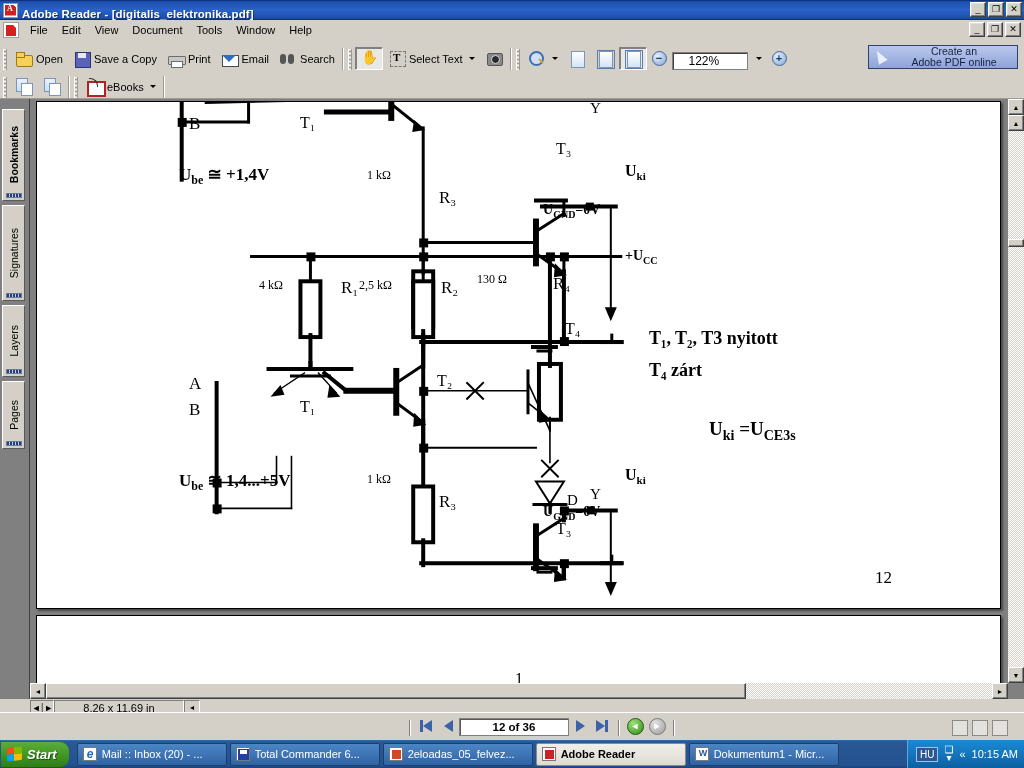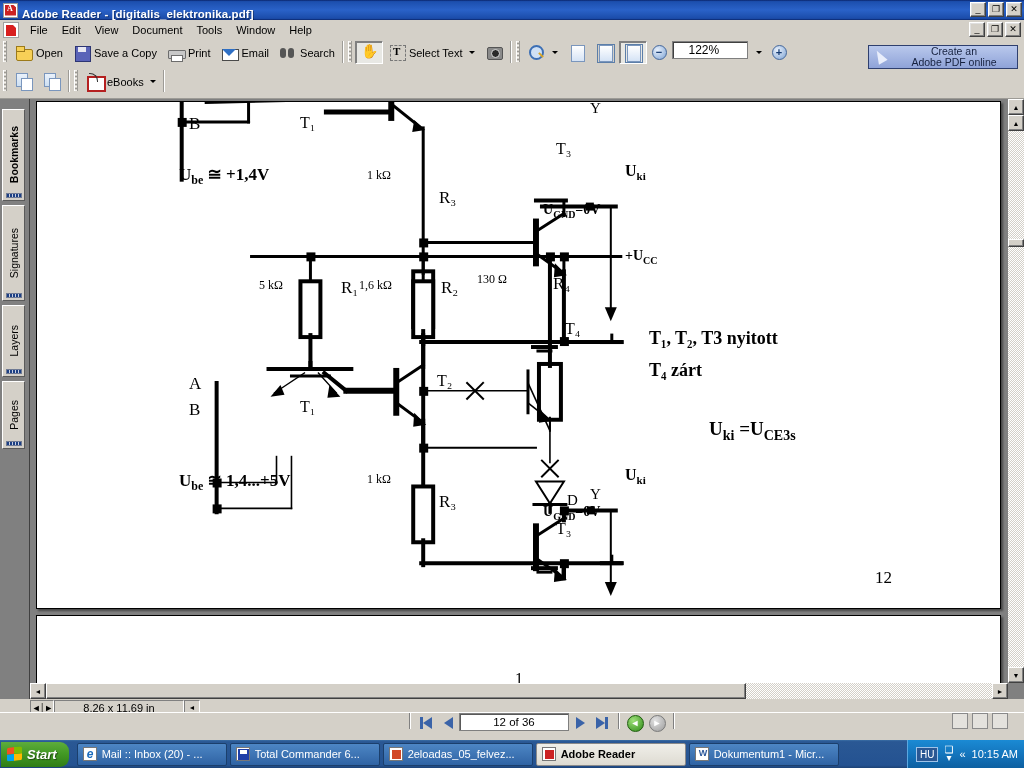--- a/index.html
+++ b/index.html
@@ -58,21 +58,21 @@
   .menubar .pdficon:before{
     content:""; position:absolute;left:2px;top:2px;width:10px;height:11px;
     background:#d81f1f; clip-path:polygon(0 0,70% 0,100% 28%,100% 100%,0 100%);
   }
   .menu-item { padding:2px 7px; font-size:11px; color:#000; cursor:default; }
   .mdibtns { position:absolute; right:3px; top:2px; display:flex; gap:2px; }
 
   
   .toolbar-row {
     position:absolute; left:0; width:1024px; background:#d4d0c8;
-    display:flex; align-items:flex-start;
+    display:flex; align-items:flex-end;
   }
   .tr1 { top:41px; height:29px; }
   .tr2 { top:70px; height:29px; border-bottom:1px solid #9d9b96; }
   .grip {
     width:4px; height:21px; margin:0 3px;
     background:repeating-linear-gradient(to bottom,#f4f2ee 0 1px,#d4d0c8 1px 2px,#9d9b96 2px 3px,#d4d0c8 3px 4px);
     border-left:1px solid #fff; border-right:1px solid #9d9b96;
   }
   .tb-sep { width:1px;height:22px;background:#9d9b96;margin:0 2px; box-shadow:1px 0 0 #fff; }
   .tbtn {
@@ -193,21 +193,21 @@
   .statusbar {
     position:absolute; left:0; top:699px; width:1024px; height:17px;
     background:#d4d0c8; display:flex; align-items:center;
   }
   .sb-panel {
     height:15px; border:1px solid #808080; border-right-color:#fff;border-bottom-color:#fff;
     display:flex;align-items:center;justify-content:center; font-size:11px; color:#000;
   }
   .navbar2 {
     position:absolute; left:0; top:712px; width:1024px; height:24px;
-    background:#d4d0c8; display:flex; align-items:flex-start; border-top:1px solid #fff;
+    background:#d4d0c8; display:flex; align-items:flex-end; border-top:1px solid #fff;font-weight:bold;
   }
   .nv-btn{ width:22px;height:20px;display:flex;align-items:center;justify-content:center;cursor:default;}
   .tri { width:0;height:0; }
   .tri-l{border-top:6px solid transparent;border-bottom:6px solid transparent;border-right:9px solid #3a63a8;}
   .tri-r{border-top:6px solid transparent;border-bottom:6px solid transparent;border-left:9px solid #3a63a8;}
   .bar-v{width:3px;height:12px;background:#3a63a8;}
   .pagefield{
     width:110px;height:18px;background:#fff;border:1px solid #7f7f7f;
     box-shadow: inset 1px 1px 0 #595959;
     display:flex;align-items:center;justify-content:center;font-size:11.5px;
@@ -562,23 +562,23 @@
         <div class="pg-num" style="left:519px;top:38px;font-size:16px;">T₃</div>
         <div class="pg-num" style="left:553px;top:-2px;font-size:15px;">Y</div>
         <div class="pg-num" style="left:402px;top:86px;font-size:17px;">R₃</div>
         <div class="pg-num" style="left:330px;top:66px;font-size:12px;font-family:'Liberation Serif',serif;">1 kΩ</div>
         <div class="pg-num" style="left:588px;top:60px;font-size:16px;font-weight:bold;"><span>U</span><sub style="font-size:11px">ki</sub></div>
         <div class="pg-num" style="left:506px;top:100px;font-size:14px;font-weight:bold;"><span>U</span><sub style="font-size:10px">GND</sub><span>=0V</span></div>
         <div class="pg-num" style="left:142px;top:62px;font-size:17px;font-weight:bold;"><span>U</span><sub style="font-size:12px">be</sub> <span>≅ +1,4V</span></div>
 
         <div class="pg-num" style="left:588px;top:146px;font-size:14px;font-weight:bold;"><span>+U</span><sub style="font-size:10px">CC</sub></div>
 
-        <div class="pg-num" style="left:222px;top:176px;font-size:12px;font-family:'Liberation Serif',serif;">5 kΩ</div>
+        <div class="pg-num" style="left:222px;top:176px;font-size:12px;font-family:'Liberation Serif',serif;">4 kΩ</div>
         <div class="pg-num" style="left:304px;top:176px;font-size:17px;">R₁</div>
-        <div class="pg-num" style="left:322px;top:176px;font-size:12px;font-family:'Liberation Serif',serif;">1,6 kΩ</div>
+        <div class="pg-num" style="left:322px;top:176px;font-size:12px;font-family:'Liberation Serif',serif;">2,5 kΩ</div>
         <div class="pg-num" style="left:404px;top:176px;font-size:17px;">R₂</div>
         <div class="pg-num" style="left:440px;top:170px;font-size:12px;font-family:'Liberation Serif',serif;">130 Ω</div>
         <div class="pg-num" style="left:516px;top:172px;font-size:17px;">R₄</div>
 
         <div class="pg-num" style="left:152px;top:272px;font-size:17px;">A</div>
         <div class="pg-num" style="left:152px;top:298px;font-size:17px;">B</div>
         <div class="pg-num" style="left:263px;top:296px;font-size:16px;">T₁</div>
         <div class="pg-num" style="left:400px;top:270px;font-size:16px;">T₂</div>
         <div class="pg-num" style="left:528px;top:218px;font-size:16px;">T₄</div>
         <div class="pg-num" style="left:530px;top:390px;font-size:15px;">D</div>

